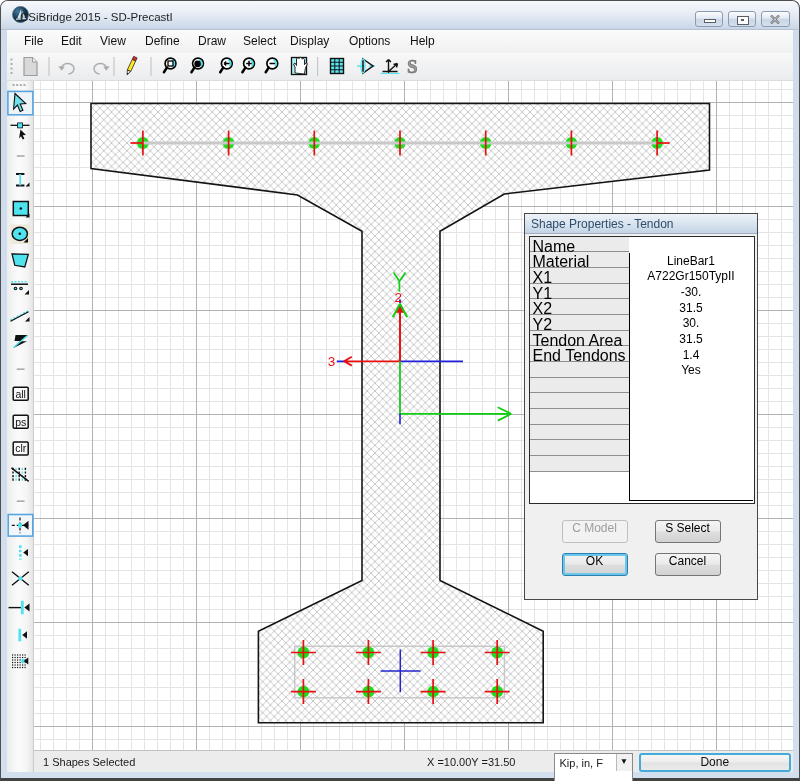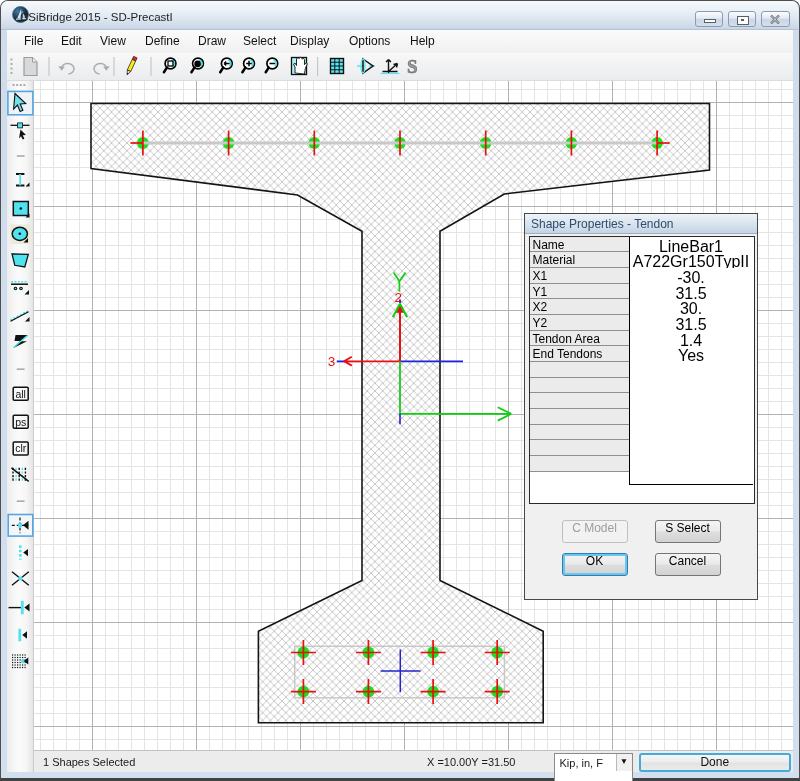--- a/index.html
+++ b/index.html
@@ -58,23 +58,23 @@
 
 #dlg { position:absolute; left:517px; top:182.5px; width:233.5px; height:387px;
   background:#f0f0f0; border:1.5px solid #484848; }
 #dlg-title { position:absolute; left:0; top:0; width:100%; height:20px;
   background:linear-gradient(#eef3f8,#dce6f0 45%,#c4d4e6); border-bottom:1px solid #a0aec0;
   font-size:12px; color:#2e4d6b; padding:3.5px 0 0 6px; }
 #dlg-table { position:absolute; left:3.5px; top:22px; width:226px; height:268px;
   border:1.5px solid #2a2a2a; background:#fff; }
 .trow { height:15.7px; width:100%; position:relative; }
 .tl { position:absolute; left:0; top:0; width:99px; height:15.7px; background:#ebebeb;
-  border-bottom:1px solid #8f8f8f; font-size:12px; padding:1px 0 0 3px; color:#000; }
-.tr { position:absolute; left:99px; top:0; width:124px; height:29px; background:#fff;
-  border-bottom:1.4px solid #000; border-left:1.4px solid #000; font-size:16px;
+  border-bottom:1px solid #8f8f8f; font-size:16px; padding:1px 0 0 3px; color:#000; }
+.tr { position:absolute; left:99px; top:16px; width:124px; height:29px; background:#fff;
+  border-bottom:1.4px solid #000; border-left:1.4px solid #000; font-size:12px;
   padding-top:1px; text-align:center; color:#000; }
 .dbtn { position:absolute; width:66px; height:23px; font-size:12px; text-align:center;
   background:linear-gradient(#f4f4f4,#ebebeb 45%,#dddddd 55%,#d2d2d2);
   border:1px solid #757575; border-radius:3px; color:#000; }
 #b-cmodel { left:36.5px; top:306px; color:#9d9d9d; border-color:#bcc0c3;
   background:#f2f2f2; }
 #b-smodel { left:129.5px; top:306px; }
 #b-ok { left:36.5px; top:339px; border:1px solid #2c7fb0; box-shadow:0 0 0 2px #6cc5ea inset; }
 #b-cancel { left:129.5px; top:339px; }
 </style></head>

